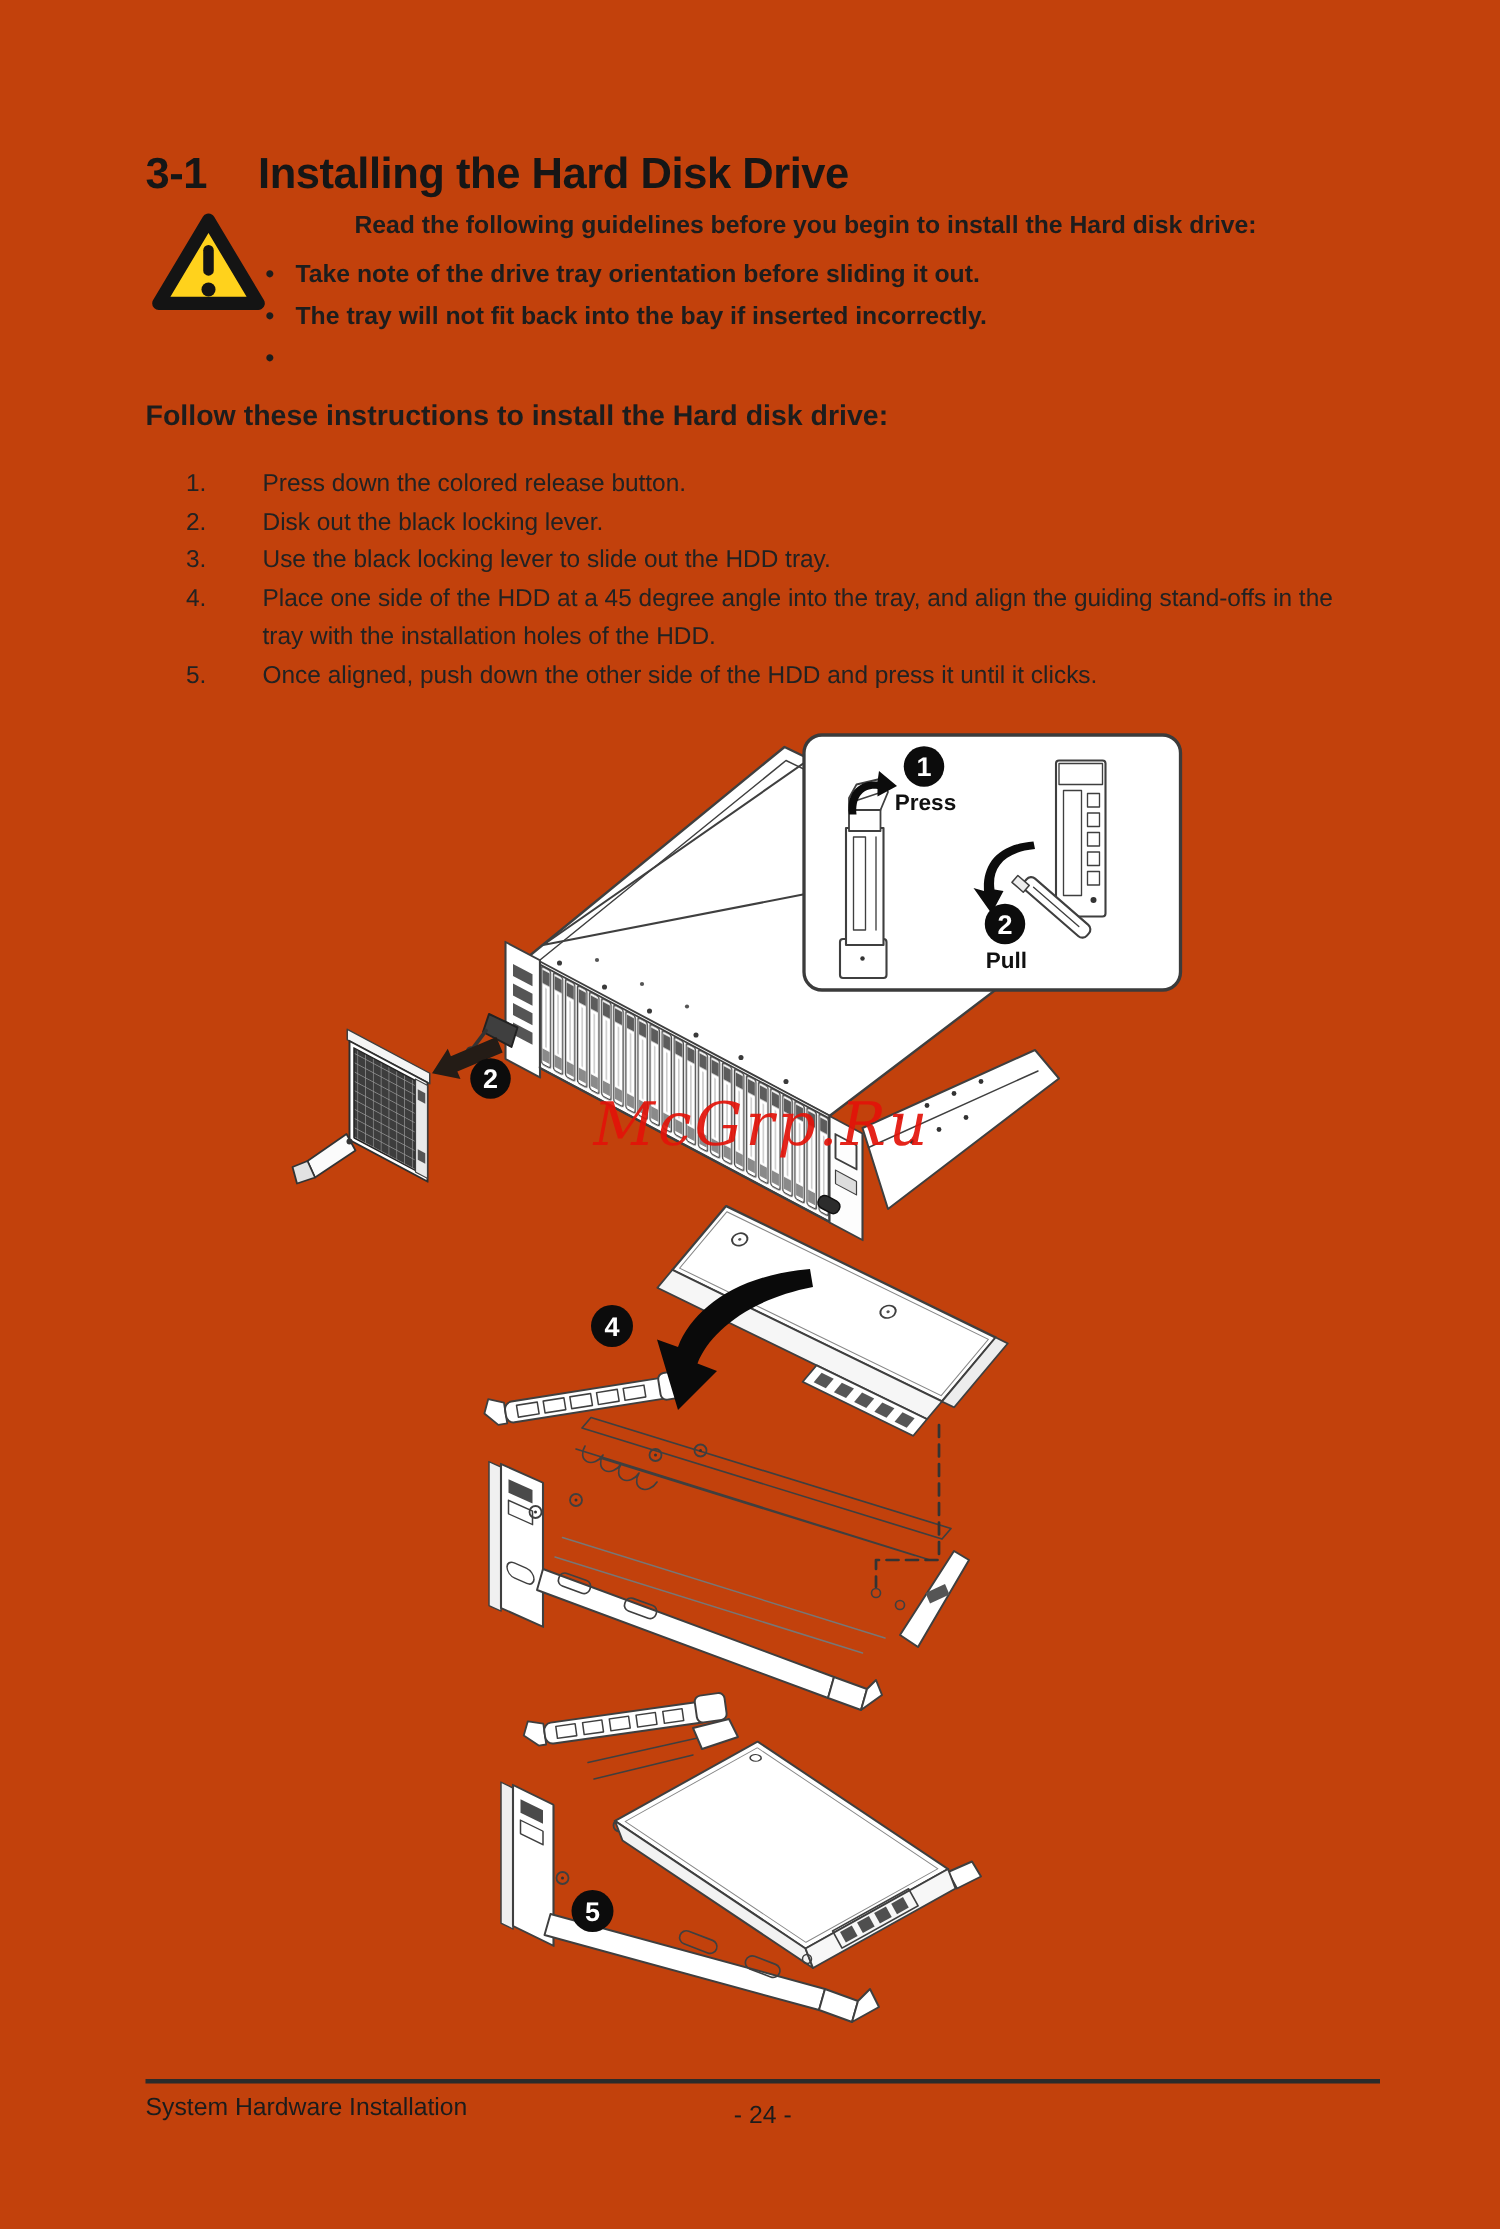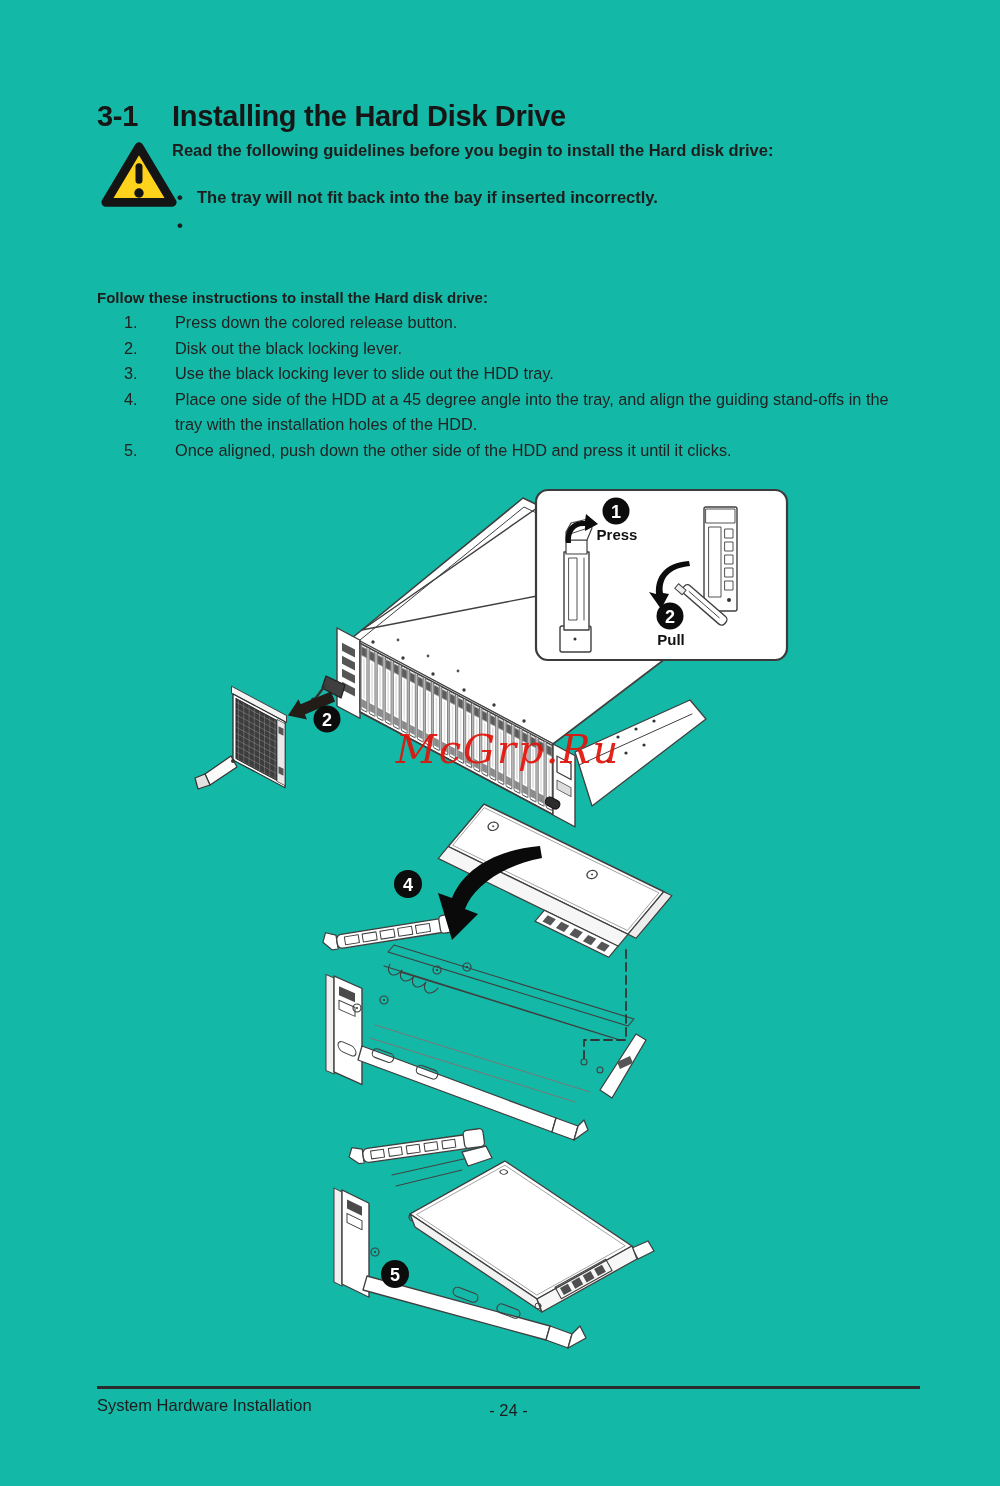--- a/index.html
+++ b/index.html
@@ -1,33 +1,33 @@
 <!DOCTYPE html>
 <html><head>
 <meta charset="utf-8">
 <style>
   html,body{margin:0;padding:0;background:#fff;}
   .page{
-    position:relative;width:1000px;height:1486px;background:#14b8a6;
+    position:relative;width:1000px;height:1486px;background:#c2410c;
     font-family:"Liberation Sans",sans-serif;color:#1f1f1f;overflow:hidden;
   }
   
   .title-row{position:absolute;left:97px;top:100px;display:flex;align-items:baseline;
     font-weight:bold;font-size:29px;color:#161616;letter-spacing:-0.3px;}
   .title-row .sec-num{width:75px;}
   
   .warn-icon{position:absolute;left:100px;top:140px;width:78px;height:70px;}
   .warn-text{position:absolute;left:172px;top:140px;width:730px;
     font-weight:bold;font-size:16.5px;color:#1d1d1d;}
-  .warn-intro{margin:0 0 23px 0;line-height:20px;}
+  .warn-intro{margin:0 0 9px 0;line-height:20px;text-align:center;}
   .bullet-row{display:flex;line-height:28px;}
   .bullet-row .dot{width:20px;padding-left:5px;}
   .bullet-row .dot::before{content:"\2022";}
   
-  .follow{position:absolute;left:97px;top:274px;font-weight:bold;font-size:15px;color:#1d1d1d;}
+  .follow{position:absolute;left:97px;top:248px;font-weight:bold;font-size:19px;color:#1d1d1d;}
   
   .steps{position:absolute;left:124px;top:310px;width:790px;font-size:16.3px;line-height:25.5px;color:#222;}
   .step{display:flex;}
   .step .num{width:51px;flex:0 0 51px;}
   .step .txt{flex:1;}
   
   .figures{position:absolute;left:0;top:0;width:1000px;height:1486px;}
   .figures text.badge-num{font-family:"Liberation Sans",sans-serif;font-weight:bold;font-size:18px;fill:#fff;text-anchor:middle;}
   .figures text.fig-label{font-family:"Liberation Sans",sans-serif;font-weight:bold;font-size:15px;fill:#111;text-anchor:middle;}
   .figures text.watermark{font-family:"DejaVu Serif","Liberation Serif",serif;font-style:italic;font-size:40px;letter-spacing:2px;text-anchor:middle;opacity:0.92;}
@@ -47,20 +47,24 @@
     <span>Installing the Hard Disk Drive</span>
   </div>
 
   <svg class="warn-icon" viewBox="0 0 80 70">
     <path d="M40,6 L74,63 L6,63 Z" stroke="#141414" stroke-width="9" stroke-linejoin="round" fill="#ffd21c"></path>
     <rect x="36.4" y="23" width="7.2" height="21" rx="3.6" fill="#141414"></rect>
     <circle cx="40" cy="53.5" r="4.8" fill="#141414"></circle>
   </svg>
   <div class="warn-text">
     <p class="warn-intro">Read the following guidelines before you begin to install the Hard disk drive:</p>
+    <div class="bullet-row">
+      <span class="dot"></span>
+      <span>Take note of the drive tray orientation before sliding it out.</span>
+    </div>
     <div class="bullet-row">
       <span class="dot"></span>
       <span>The tray will not fit back into the bay if inserted incorrectly.</span>
     </div>
     <div class="bullet-row">
       <span class="dot"></span>
     </div>
   </div>
 
   <p class="follow">Follow these instructions to install the Hard disk drive:</p>

